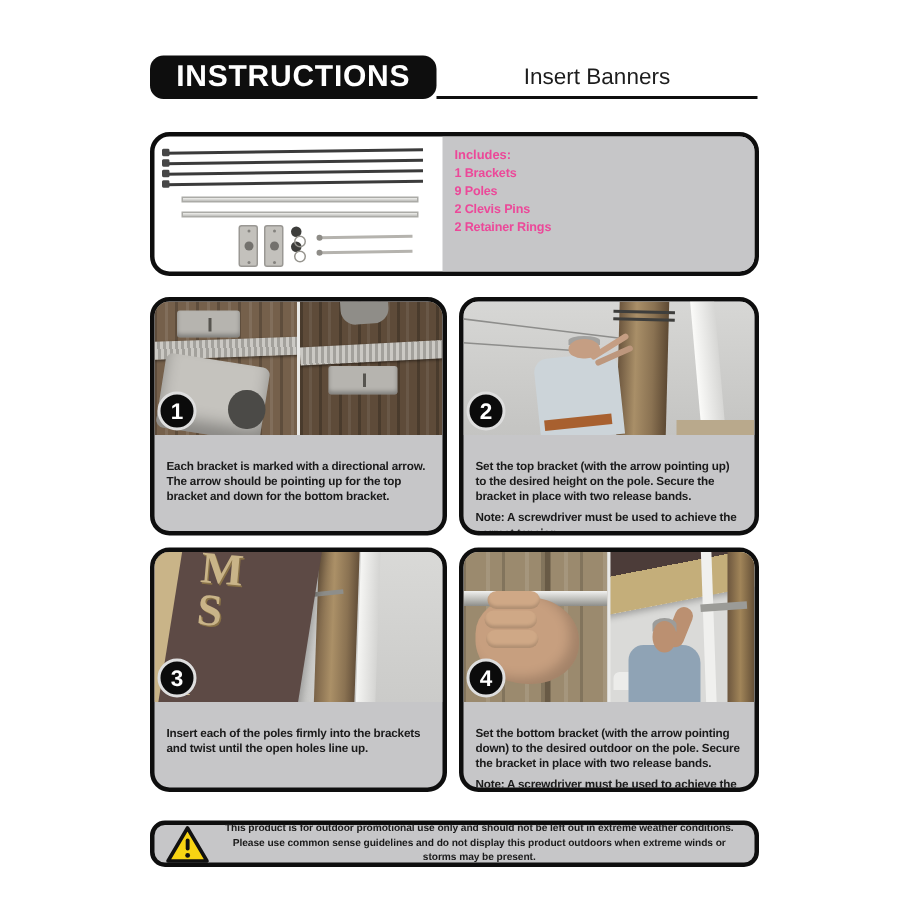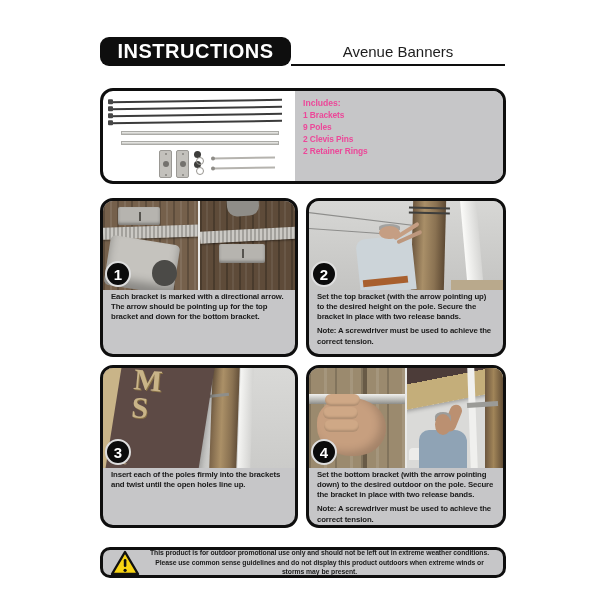--- a/index.html
+++ b/index.html
@@ -47,21 +47,21 @@
 
   
   .card{position:absolute;border:3px solid var(--ink);border-radius:13px;background:var(--panel);overflow:hidden;}
   .c1{left:100px;top:198px;width:198px;height:159px;}
   .c2{left:306px;top:198px;width:200px;height:159px;}
   .c3{left:100px;top:365px;width:198px;height:163px;}
   .c4{left:306px;top:365px;width:200px;height:163px;}
   .photo{position:relative;width:100%;overflow:hidden;}
   .ph-tall{height:89px;}
   .ph-xtall{height:100px;}
-  .caption{padding:2px 8px 0 8px;font-size:7.8px;font-weight:bold;line-height:1.3;letter-spacing:-.12px;color:#1a1a1a;}
+  .caption{padding:16px 8px 0 8px;font-size:7.8px;font-weight:bold;line-height:1.3;letter-spacing:-.12px;color:#1a1a1a;}
   .note{margin-top:4px;}
   .note:empty{display:none;}
   .badge{position:absolute;left:2px;width:26px;height:26px;border-radius:50%;background:#0b0b0b;
     border:2px solid #dedede;color:#fff;font-weight:bold;font-size:15px;display:flex;align-items:center;justify-content:center;z-index:6;}
   .b12{top:60px;} .b34{top:71px;}
 
   
   .split{display:flex;width:100%;height:100%;}
   .panel{position:relative;flex:1;overflow:hidden;}
   .wood-a{background:#75604b repeating-linear-gradient(90deg,rgba(0,0,0,.20) 0 2px,rgba(0,0,0,0) 2px 7px,rgba(255,255,255,.09) 7px 9px,rgba(0,0,0,0) 9px 14px);}
@@ -136,21 +136,21 @@
   .warn-text{flex:1;text-align:center;font-size:6.8px;font-weight:bold;line-height:1.45;color:#1a1a1a;padding:0 10px 0 6px;letter-spacing:-.05px;}
 </style>
 </head>
 <body>
 
 <div class="sheet">
 
   <div class="hdr-box">
     <span>INSTRUCTIONS</span>
   </div>
-  <div class="hdr-title">Avenue Banners</div>
+  <div class="hdr-title">Insert Banners</div>
   <div class="hdr-rule"></div>
 
   <div class="parts">
     <div class="parts-gray"></div>
     <div class="parts-art">
       <div class="ziptie" style="top:9px"></div>
       <div class="ziptie" style="top:16px"></div>
       <div class="ziptie" style="top:23px"></div>
       <div class="ziptie" style="top:30px"></div>
       <div class="pole-bar" style="top:40px"></div>

